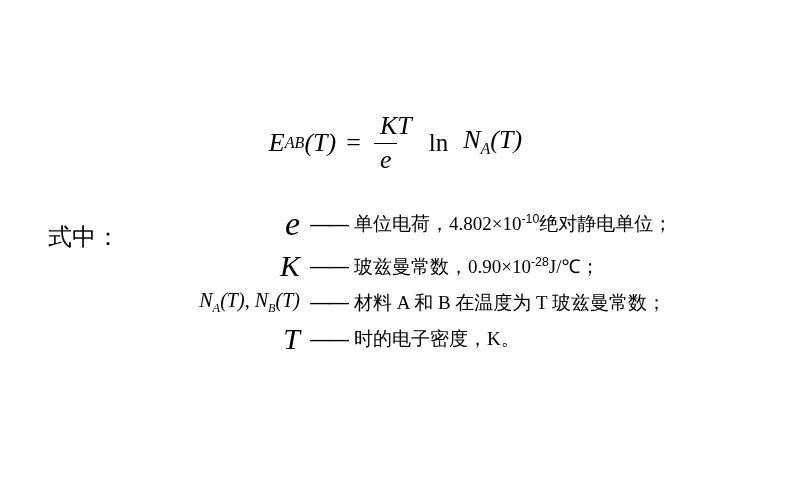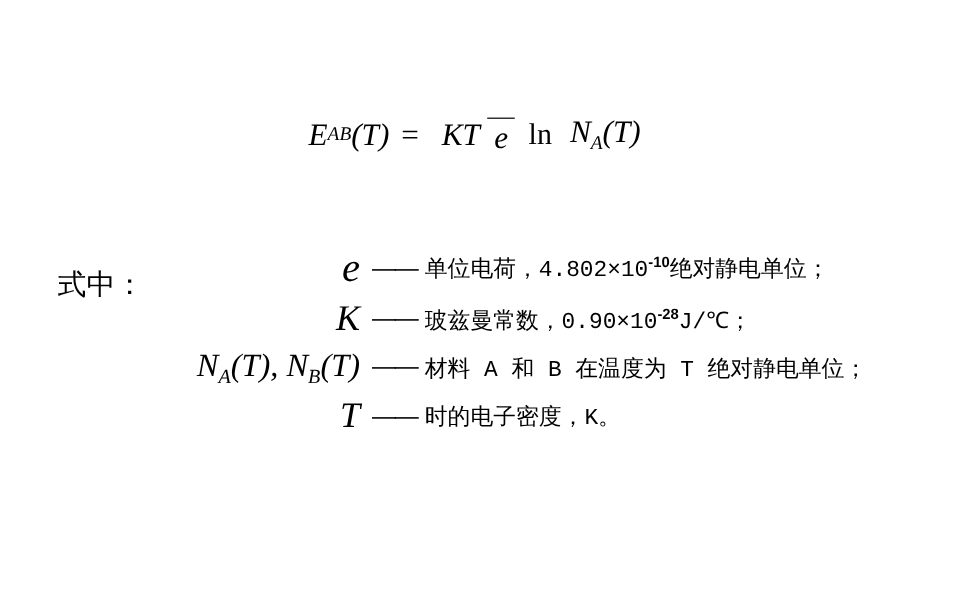--- a/index.html
+++ b/index.html
@@ -50,24 +50,24 @@
   }
   .paren {
     font-style: italic;
   }
   .eq-sign {
     margin: 0 10px;
     font-style: normal;
   }
   .frac {
     display: inline-flex;
-    flex-direction: row;
-    align-items: flex-end;
+    flex-direction: column;
+    align-items: flex-start;
     vertical-align: middle;
-    margin: 0 3px;
+    margin: 16px 3px;
   }
   .frac .num {
     padding: 0 6px 2px 6px;
     line-height: 1.1;
   }
   .frac .den {
     padding: 2px 6px 0 6px;
     line-height: 1.1;
     border-top: 1.6px solid #000;
   }
@@ -106,37 +106,37 @@
     font-style: normal;
     font-family: "Liberation Sans", sans-serif;
   }
   .legend-txt {
     font-size: 19px;
     font-family: "Liberation Sans", sans-serif;
     font-weight: bold;
     white-space: nowrap;
   }
   .legend-txt .cn {
-    font-family: Liberation Mono, monospace;
+    font-family: Liberation Serif, serif;
     font-weight: normal;
   }
   .legend-txt .sup {
     font-size: 0.65em;
     vertical-align: super;
-    font-weight: bold;
+    font-weight: normal;
   }
   .shi-zhong {
     position: absolute;
     top: 221px;
     left: 48px;
     font-size: 24px;
     font-family: "Liberation Sans", sans-serif;
   }
   .row-first .legend-sym { font-size: 34px; }
-  .row-na .legend-sym { font-size: 27px; }
+  .row-na .legend-sym { font-size: 20px; }
 </style>
 </head>
 <body>
 
 <div class="page">
 
   <div class="equation">
     <div class="eq-inner">
       <span class="italic">E</span>
         <span class="sub">AB</span>
@@ -165,21 +165,21 @@
 
     <div class="legend-row">
       <div class="legend-sym">K</div>
       <div class="legend-dash">——</div>
       <div class="legend-txt"><span class="cn">玻兹曼常数，0.90×10</span><span class="sup">-28</span><span class="cn">J/℃；</span></div>
     </div>
 
     <div class="legend-row row-na">
       <div class="legend-sym"><span class="italic">N</span><span class="sub">A</span><span class="paren">(T)</span>,&nbsp;<span class="italic">N</span><span class="sub">B</span><span class="paren">(T)</span></div>
       <div class="legend-dash">——</div>
-      <div class="legend-txt"><span class="cn">材料 A 和 B 在温度为 T 绝对静电单位；</span></div>
+      <div class="legend-txt"><span class="cn">材料 A 和 B 在温度为 T 玻兹曼常数；</span></div>
     </div>
 
     <div class="legend-row">
       <div class="legend-sym">T</div>
       <div class="legend-dash">——</div>
       <div class="legend-txt"><span class="cn">时的电子密度，K。</span></div>
     </div>
 
   </div>
 </div>

